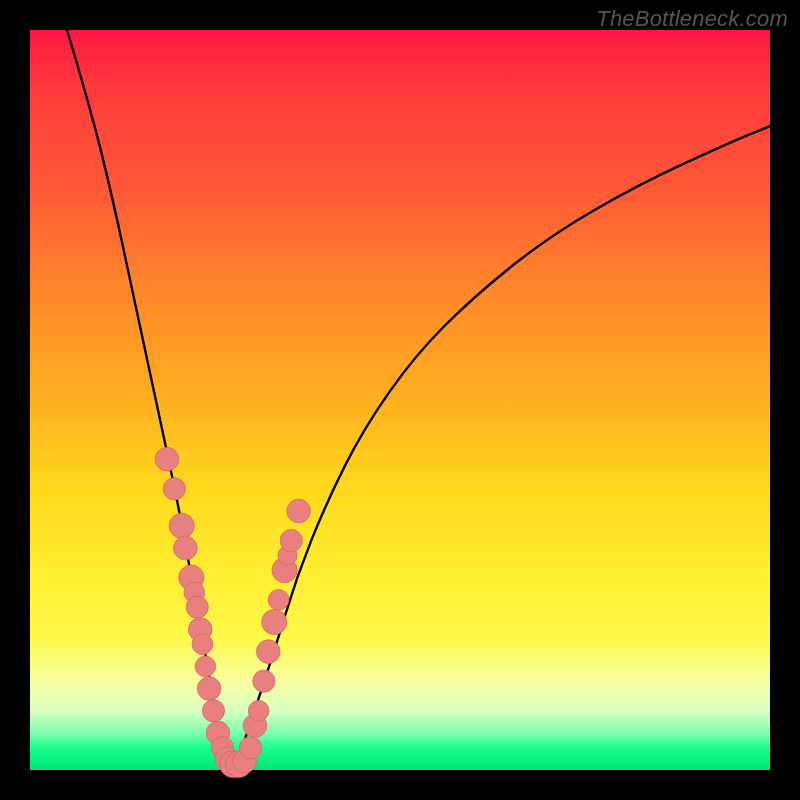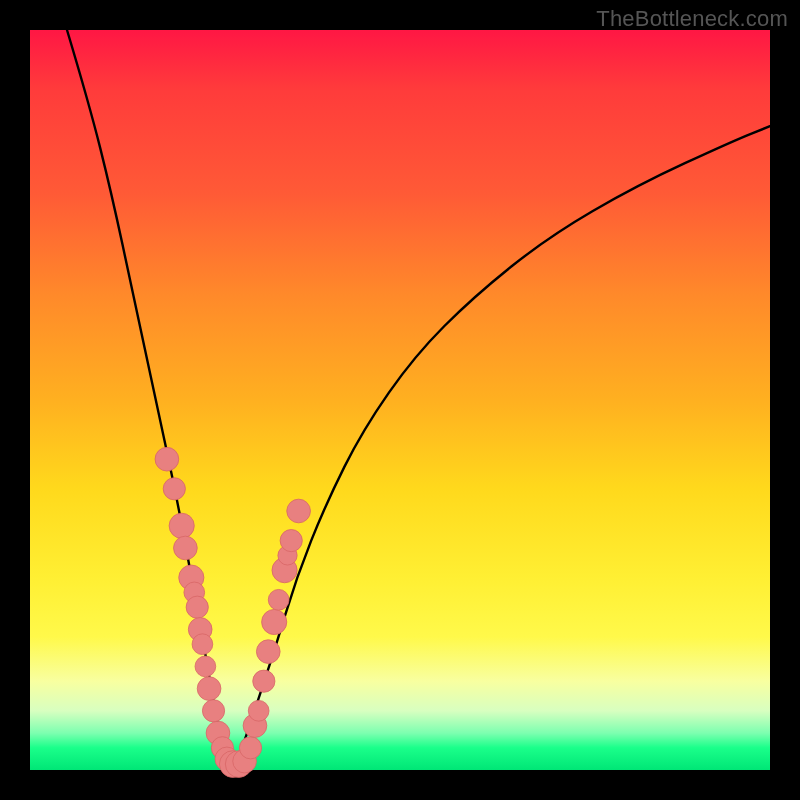--- a/index.html
+++ b/index.html
@@ -35,20 +35,21 @@
   }
   .watermark {
     position: absolute;
     top: 6px;
     right: 12px;
     color: #555;
     font-size: 22px;
     font-weight: 500;
     letter-spacing: 0.2px;
     z-index: 10;
+    font-style: italic;
   }
   svg.plot {
     position: absolute;
     left: 30px;
     top: 30px;
     width: 740px;
     height: 740px;
     overflow: visible;
   }
 </style>

